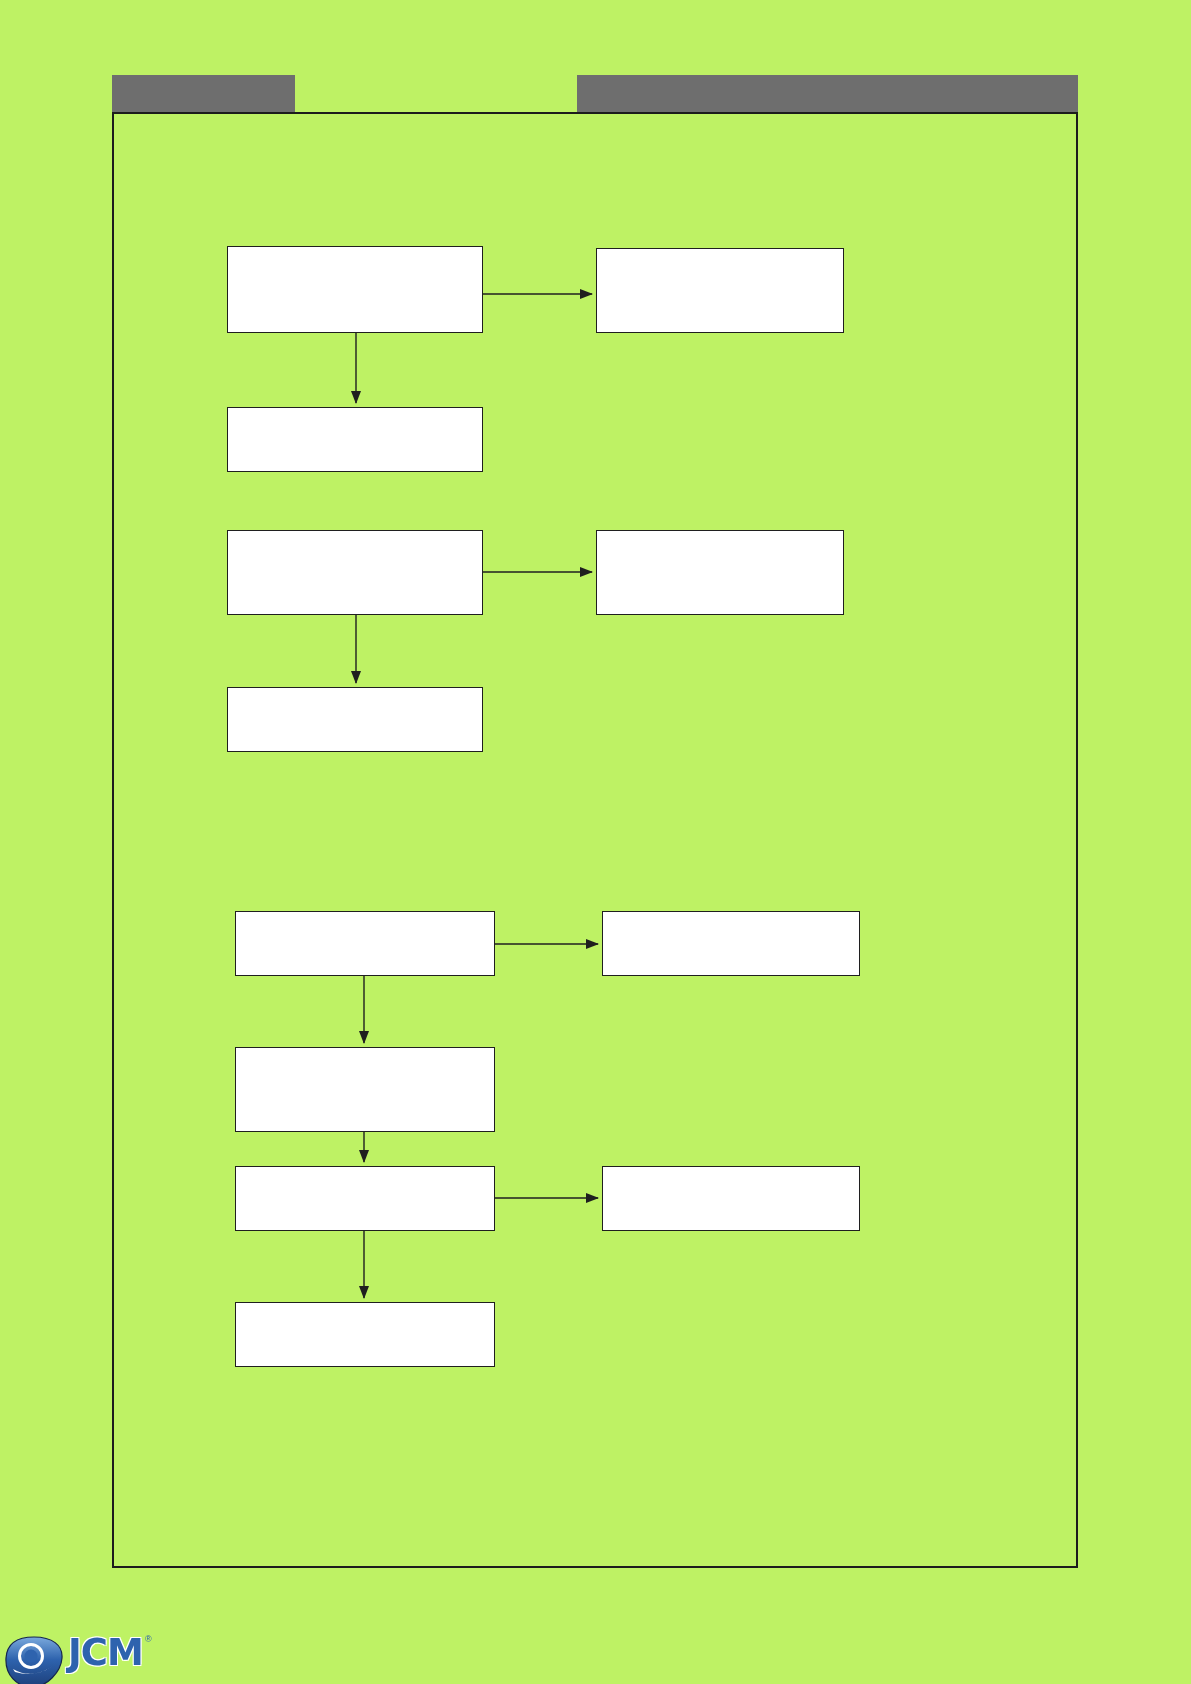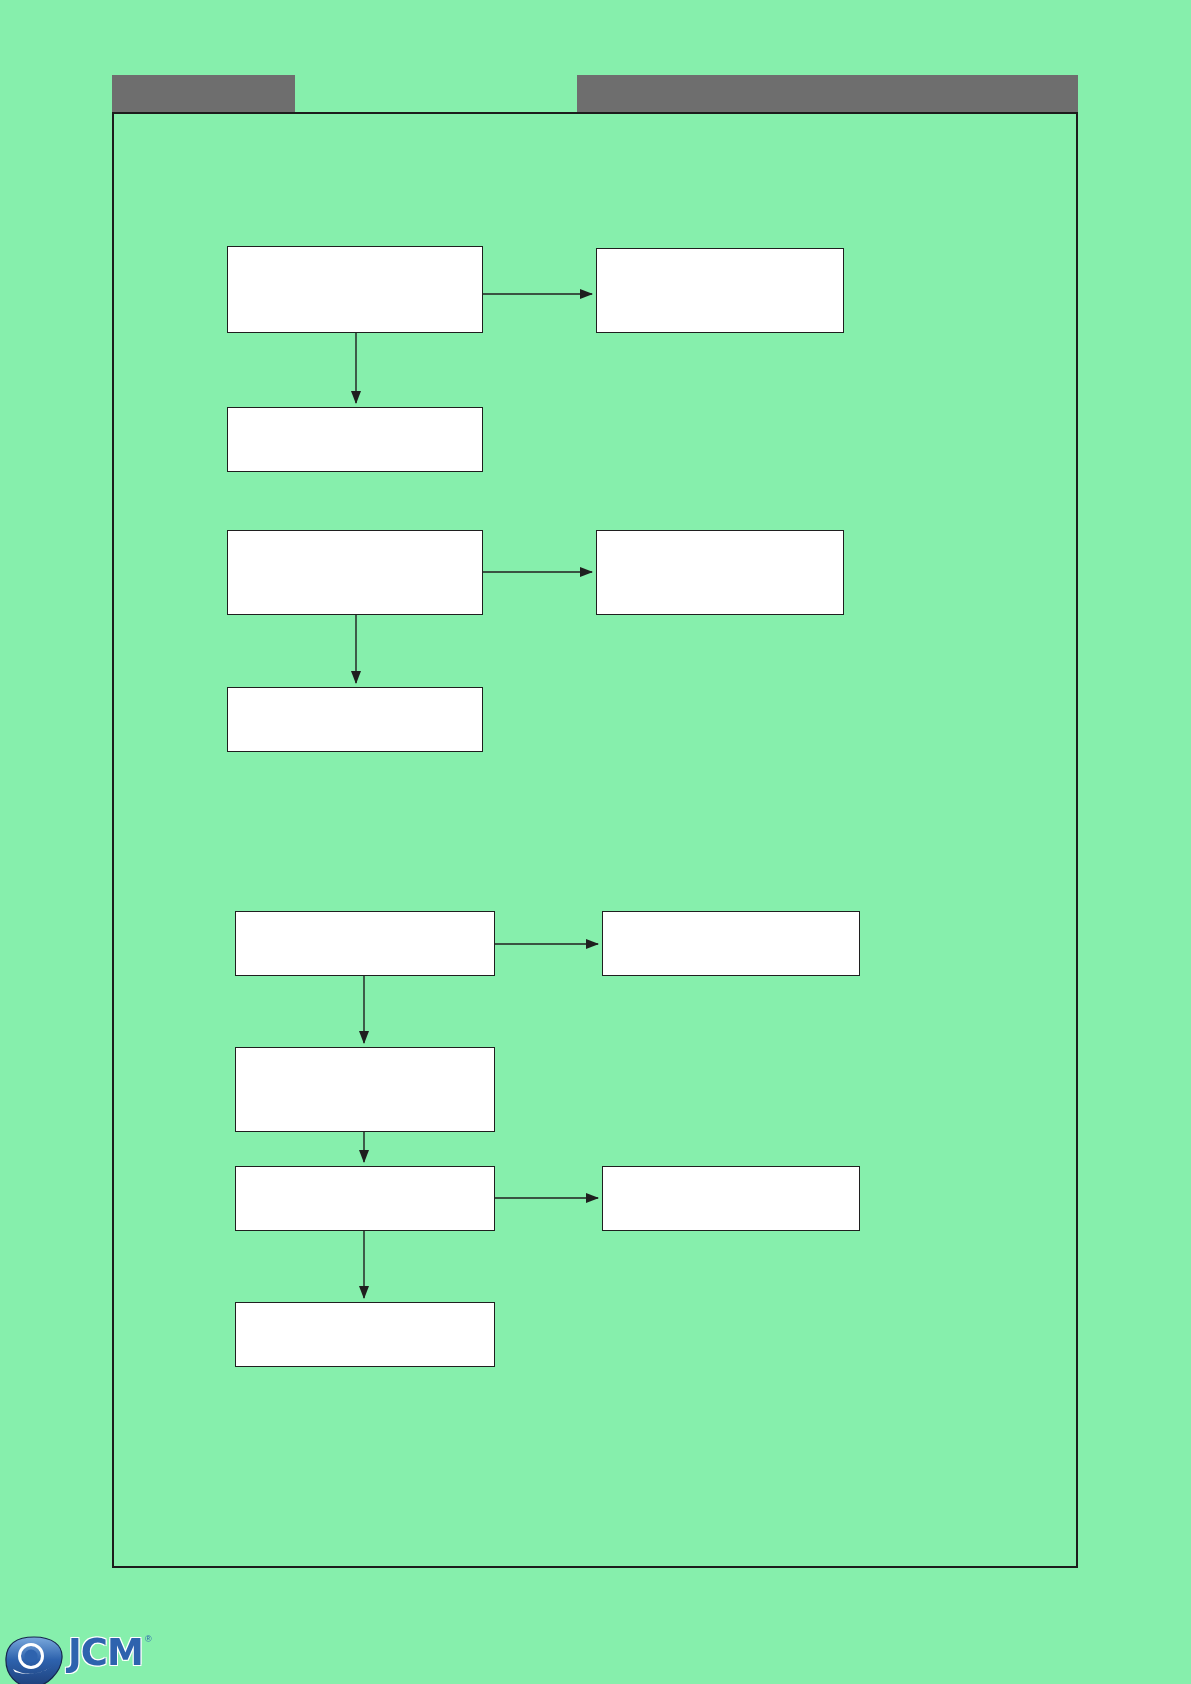--- a/index.html
+++ b/index.html
@@ -1,19 +1,19 @@
 <!DOCTYPE html>
 <html><head>
 <meta charset="utf-8">
 <style>
   html,body{margin:0;padding:0;background:#ffffff;}
   #canvas{
     position:relative;
     width:1191px;height:1684px;
-    background:#86efac;
+    background:#bef264;
     overflow:hidden;
     font-family:"Liberation Sans",sans-serif;
   }
   
   .hbar{position:absolute;top:75px;height:38px;background:#6e6e6e;}
   .hbar-left{left:112px;width:183px;}
   .hbar-right{left:577px;width:501px;}
   .hbar .hbar-label{display:block;line-height:38px;color:#ffffff;font-size:15px;padding-left:10px;}
   
   .page-frame{

